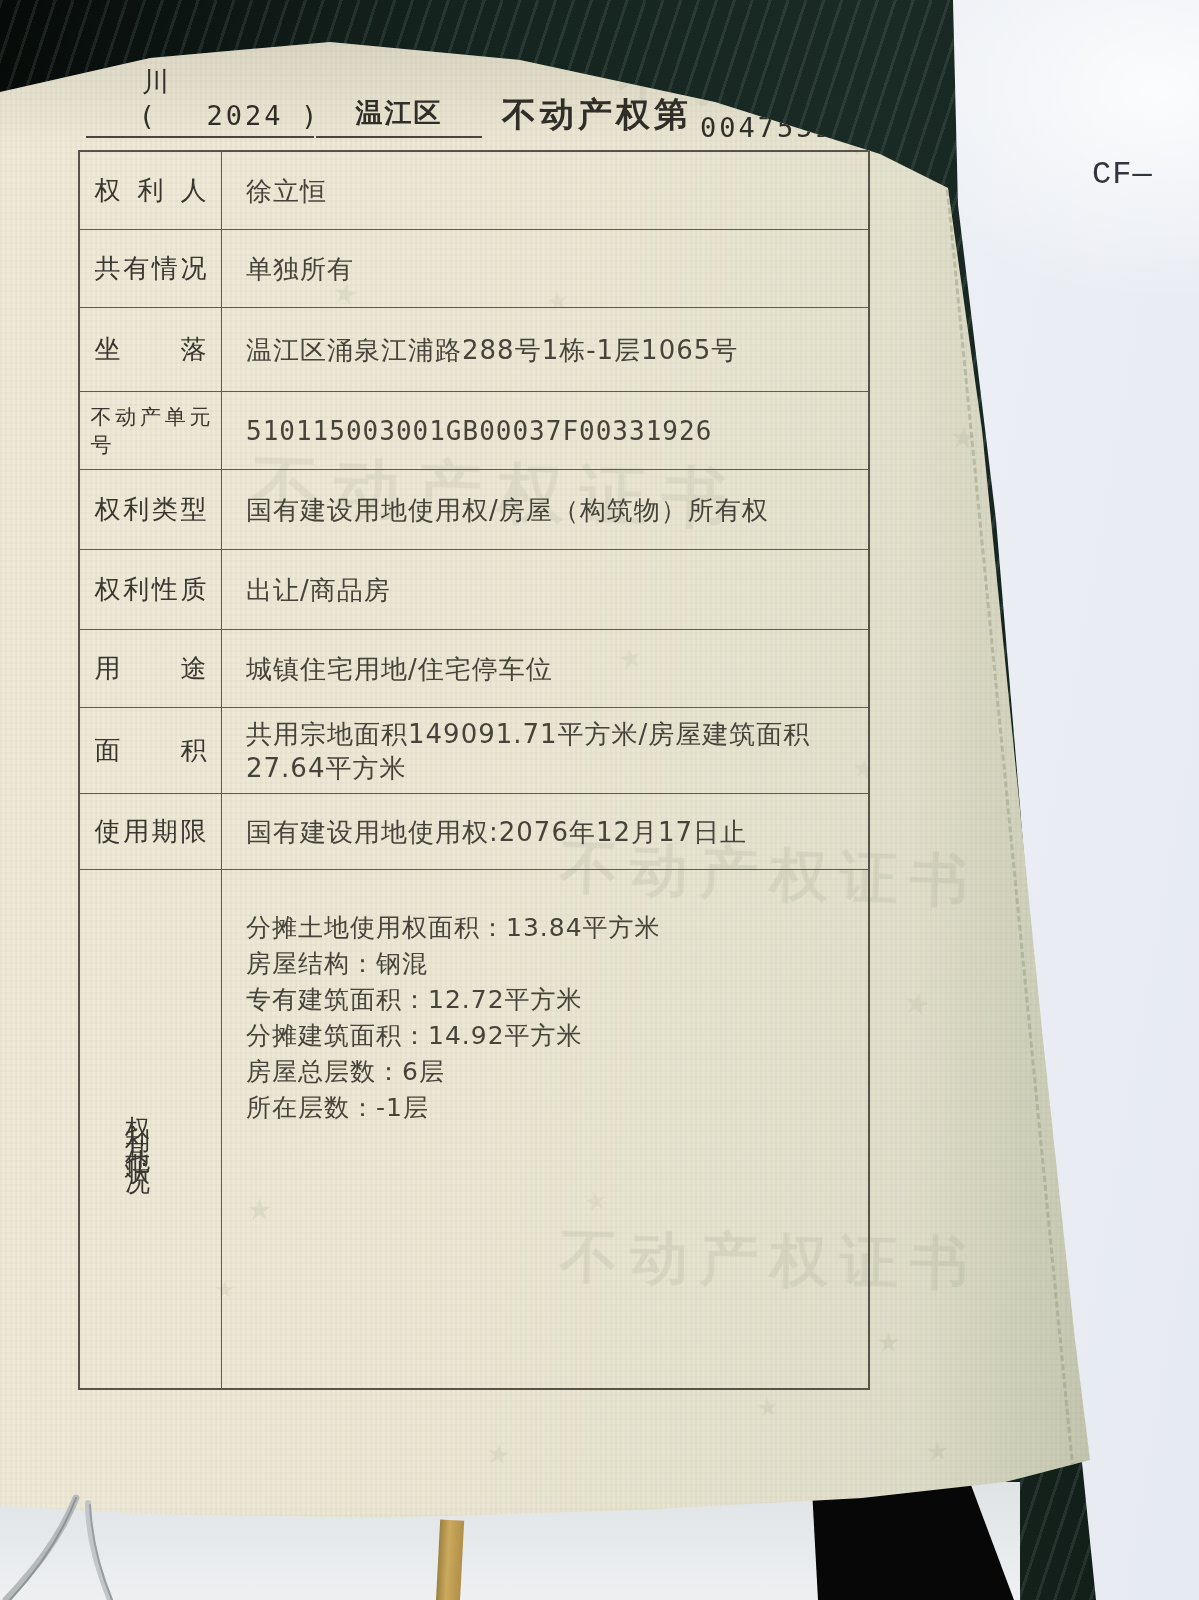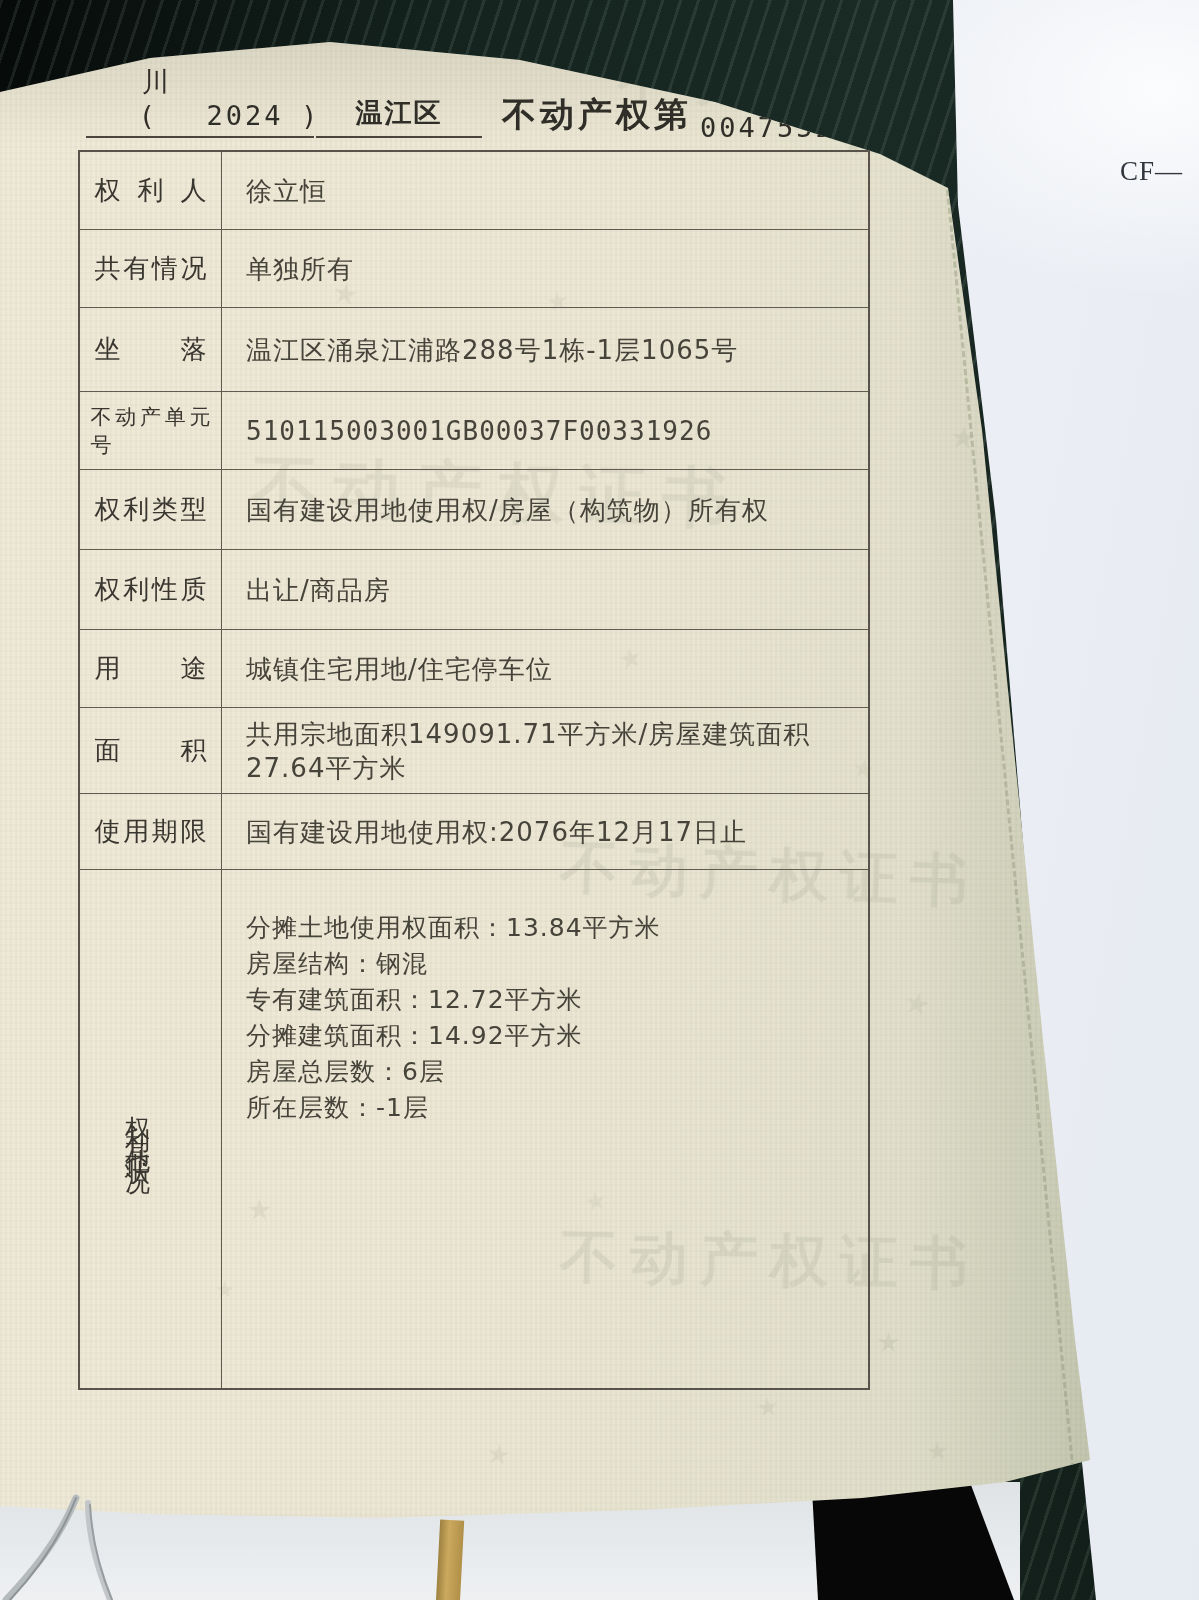--- a/index.html
+++ b/index.html
@@ -27,22 +27,22 @@
   }
   
   .paper-right{
     position:absolute;inset:0;
     clip-path:polygon(953px 0px,1199px 0px,1199px 1600px,1096px 1600px,1042px 1070px,996px 520px,958px 205px);
     background:
       radial-gradient(ellipse 420px 300px at 1160px 90px, rgba(255,255,255,0.85), rgba(255,255,255,0) 70%),
       linear-gradient(100deg,#cfd4dc 0%,#e4e8ee 22%,#eef1f6 55%,#e6eaf1 100%);
   }
   .cf-code{
-    position:absolute;left:1120px;top:156px;
-    font-family:Liberation Serif, serif;font-size:27px;color:#31353d;letter-spacing:1px;
+    position:absolute;left:1092px;top:156px;
+    font-family:Liberation Mono, monospace;font-size:32px;color:#31353d;letter-spacing:1px;
   }
   
   .gap-black{
     position:absolute;inset:0;
     clip-path:polygon(812px 1489px,968px 1477px,1014px 1600px,818px 1600px);
     background:#070708;
   }
   
   .page{
     position:absolute;inset:0;

